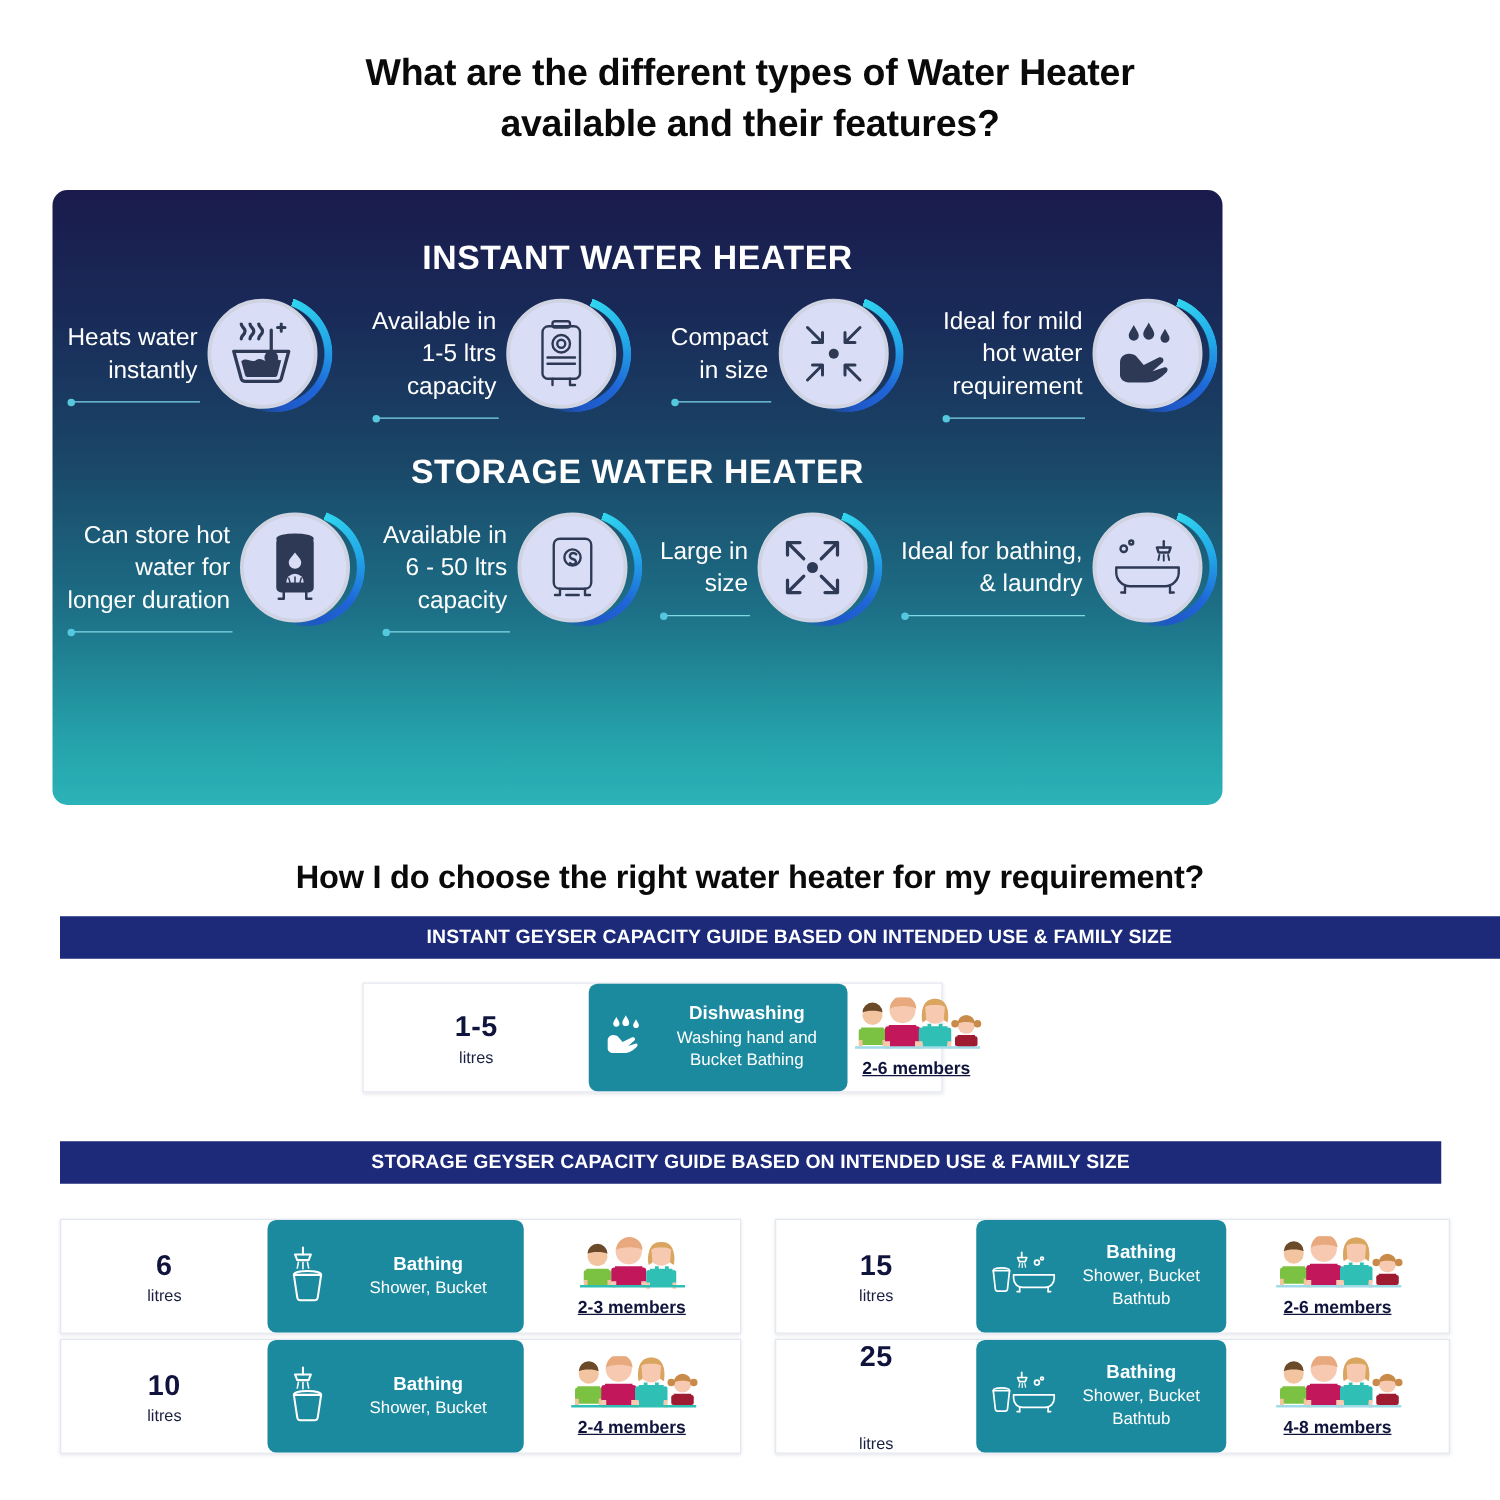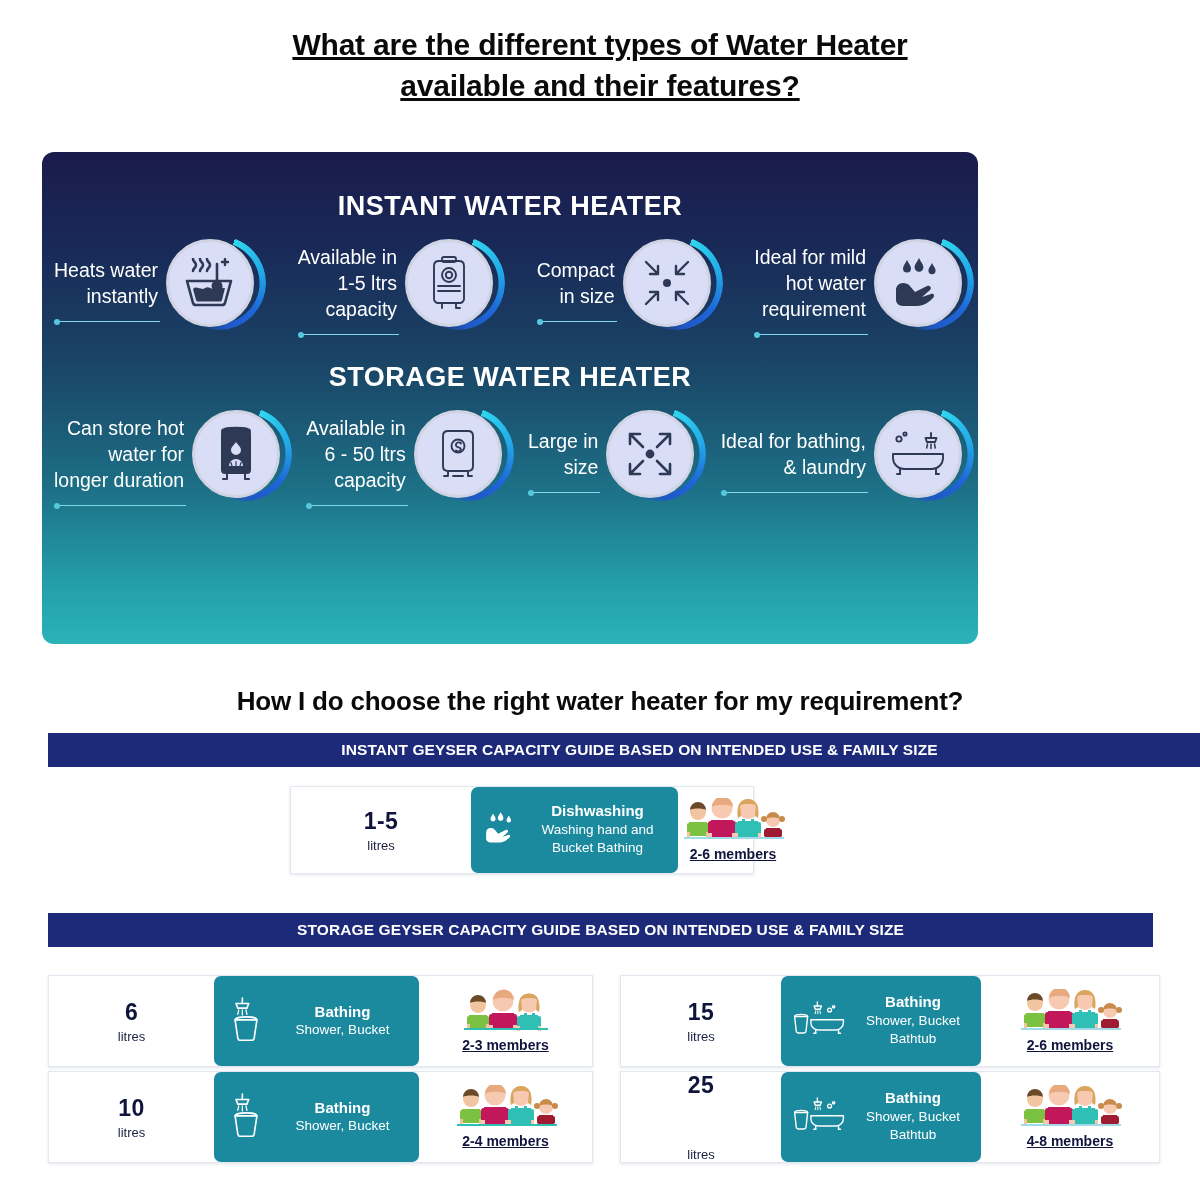--- a/index.html
+++ b/index.html
@@ -12,22 +12,21 @@
   .page { position: relative; width: 1200px; height: 1200px; }
 
   
   .main-title {
     text-align: center;
     font-size: 30px;
     font-weight: bold;
     color: #0a0a0a;
     line-height: 1.38;
     letter-spacing: -0.2px;
-    padding-top: 24px;
-    text-decoration: underline;
+    padding-top: 38px;
   }
   .sub-title {
     text-align: center;
     font-size: 26px;
     font-weight: bold;
     color: #0a0a0a;
     letter-spacing: -0.2px;
     margin-top: 21px;
   }
 

